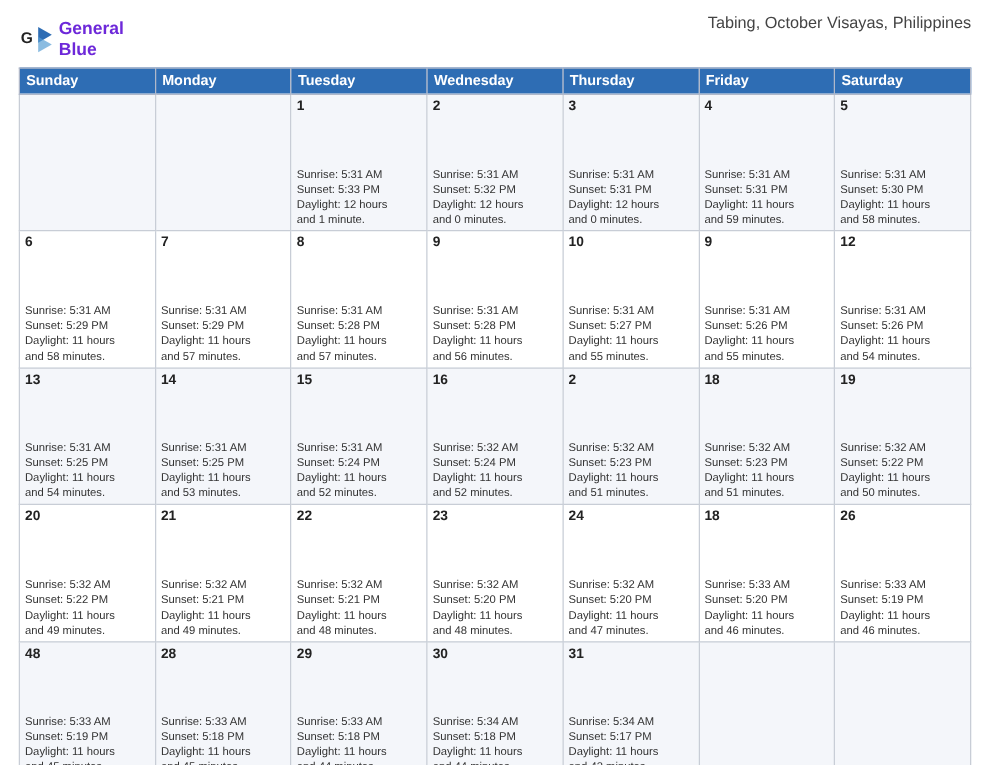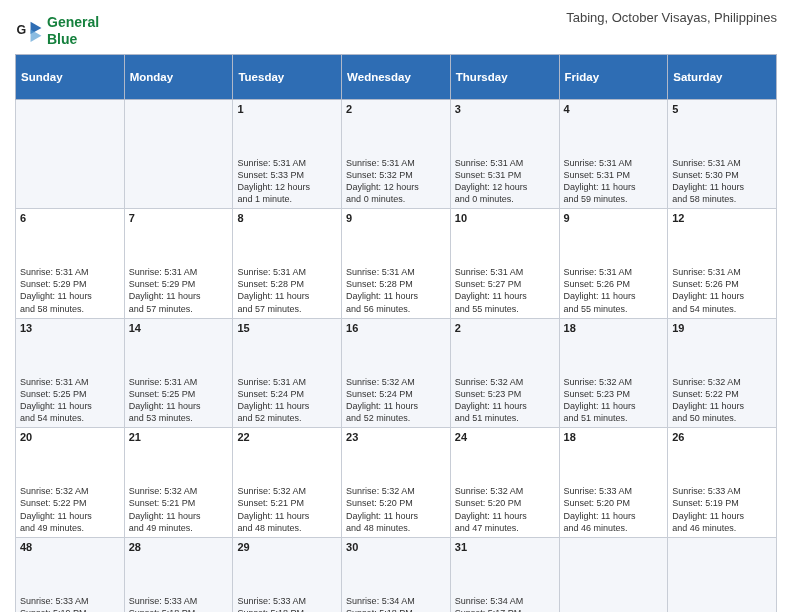--- a/index.html
+++ b/index.html
@@ -27,21 +27,21 @@
       align-items: center;
       gap: 4px;
       margin-top: 4px;
     }
     .logo-text {
       font-size: 14px;
       line-height: 1.2;
       color: #222;
     }
     .logo-text span {
-      color: #15803d;
+      color: #6d28d9;
       font-weight: bold;
     }
     .logo-icon {
       width: 28px;
       height: 28px;
     }
     .title-block {
       text-align: right;
     }
     .month-title {
@@ -57,21 +57,21 @@
     .calendar {
       width: 100%;
       border-collapse: collapse;
       table-layout: fixed;
     }
     .calendar th {
       background: #2e6db4;
       color: #fff;
       font-size: 11.5px;
       font-weight: bold;
-      padding: 16px 5px;
+      padding: 4px 5px;
       text-align: left;
       border: 1px solid #b0b8c9;
     }
     .calendar td {
       border: 1px solid #c8cdd6;
       vertical-align: top;
       padding: 3px 4px 3px 4px;
       font-size: 9.5px;
       color: #333;
       background: #fff;

